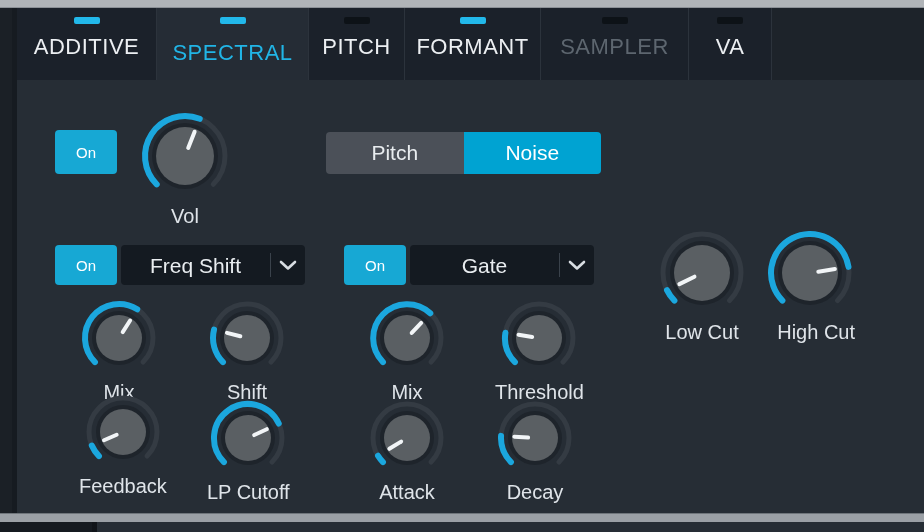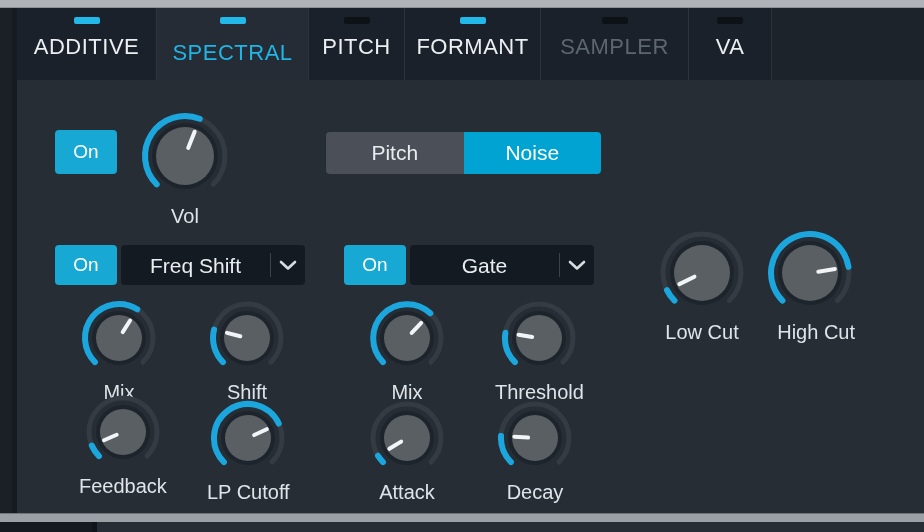--- a/index.html
+++ b/index.html
@@ -95,21 +95,21 @@
   }
 
   
   .on-btn {
     position: absolute;
     border: none;
     border-radius: 4px;
     background: #17a8d4;
     color: #ffffff;
     font-family: "Liberation Sans", sans-serif;
-    font-size: 19px;
+    font-size: 15px;
     cursor: pointer;
     display: flex;
     align-items: center;
     justify-content: center;
   }
 
   .segmented {
     position: absolute;
     display: flex;
     border-radius: 4px;

